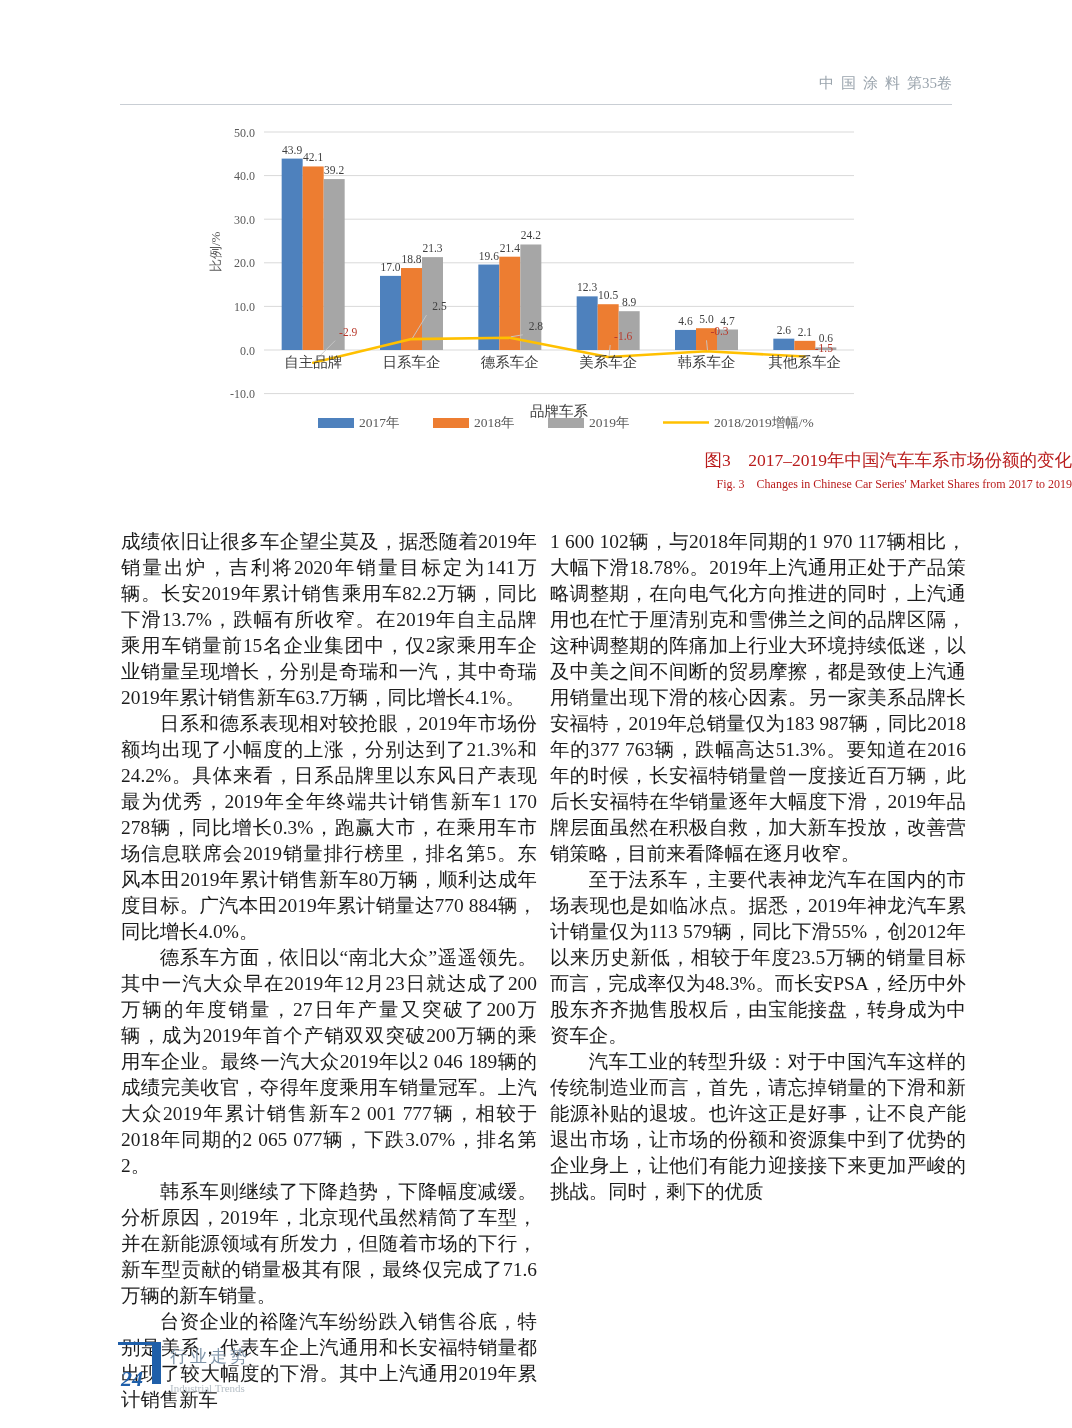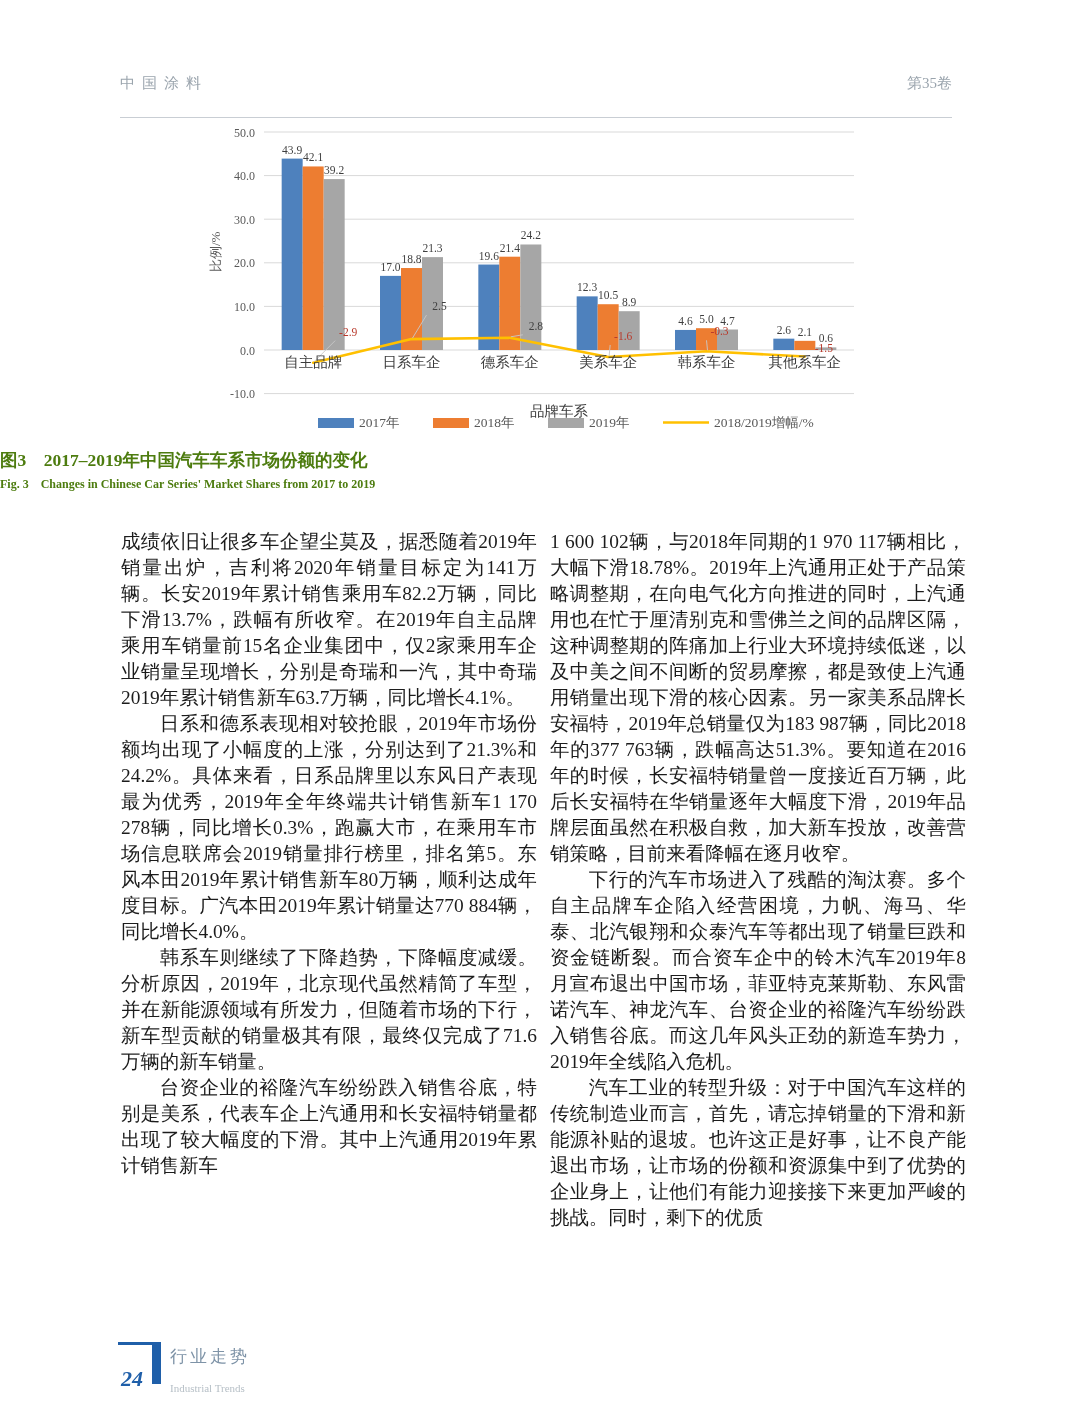--- a/index.html
+++ b/index.html
@@ -1,35 +1,35 @@
 <!DOCTYPE html>
 <html><head>
 <meta charset="utf-8">
 <style>
   html,body{margin:0;padding:0;background:#e9e9e9;}
   .page{position:relative;width:1072px;height:1428px;margin:0 auto;background:#ffffff;overflow:hidden;
         font-family:"Liberation Serif","DejaVu Serif",serif;}
 
   
-  .header{position:absolute;left:120px;right:120px;top:74px;display:flex;justify-content:space-between;
-          align-items:flex-end;border-bottom:1px solid #c9ced4;padding-bottom:24px;
+  .header{position:absolute;left:120px;right:120px;top:74px;display:flex;justify-content:flex-end;
+          align-items:flex-end;border-bottom:1px solid #c9ced4;padding-bottom:11px;
           color:#9aa4ad;font-size:15px;}
   .journal{letter-spacing:7px;}
 
   
   .chart-wrap{position:absolute;left:200px;top:122px;width:680px;height:322px;}
   .chart-wrap svg{width:100%;height:100%;overflow:visible;}
   .tick{font:12px "Liberation Serif",serif;fill:#595959;}
   .dlab{font:11.5px "Liberation Serif",serif;fill:#3f3f3f;}
   .cat{font:14.5px "Liberation Serif",serif;fill:#3c3c3c;}
   .axlab{font:13px "Liberation Serif",serif;fill:#595959;}
   .axlab2{font:14.5px "Liberation Serif",serif;fill:#3c3c3c;}
   .leg{font:13.5px "Liberation Serif",serif;fill:#595959;}
 
-  .cap{position:absolute;left:0;width:100%;text-align:left;font-weight:bold;color:#4d7c0f;}
+  .cap{position:absolute;left:0;width:100%;text-align:right;font-weight:normal;color:#b91c1c;}
   .cap-zh{top:448px;font-size:17.5px;}
   .cap-en{top:477px;font-size:12px;}
 
   
   .columns{position:absolute;left:121px;top:529px;width:846px;display:flex;gap:13px;}
   .col{width:416px;}
   .para{margin:0;text-align:justify;text-indent:2em;font-size:19.4px;line-height:26px;color:#1c1c1c;}
   .para.no-indent{text-indent:0;}
 
   
@@ -145,26 +145,27 @@
       </svg>
   </div>
 
   <div class="cap cap-zh">图3　2017–2019年中国汽车车系市场份额的变化</div>
   <div class="cap cap-en">Fig. 3  Changes in Chinese Car Series' Market Shares from 2017 to 2019</div>
 
   <div class="columns">
     <div class="col">
       <p class="para no-indent">成绩依旧让很多车企望尘莫及，据悉随着2019年销量出炉，吉利将2020年销量目标定为141万辆。长安2019年累计销售乘用车82.2万辆，同比下滑13.7%，跌幅有所收窄。在2019年自主品牌乘用车销量前15名企业集团中，仅2家乘用车企业销量呈现增长，分别是奇瑞和一汽，其中奇瑞2019年累计销售新车63.7万辆，同比增长4.1%。</p>
       <p class="para">日系和德系表现相对较抢眼，2019年市场份额均出现了小幅度的上涨，分别达到了21.3%和24.2%。具体来看，日系品牌里以东风日产表现最为优秀，2019年全年终端共计销售新车1 170 278辆，同比增长0.3%，跑赢大市，在乘用车市场信息联席会2019销量排行榜里，排名第5。东风本田2019年累计销售新车80万辆，顺利达成年度目标。广汽本田2019年累计销量达770 884辆，同比增长4.0%。</p>
+      <p class="para">德系车方面，依旧以“南北大众”遥遥领先。其中一汽大众早在2019年12月23日就达成了200万辆的年度销量，27日年产量又突破了200万辆，成为2019年首个产销双双突破200万辆的乘用车企业。最终一汽大众2019年以2 046 189辆的成绩完美收官，夺得年度乘用车销量冠军。上汽大众2019年累计销售新车2 001 777辆，相较于2018年同期的2 065 077辆，下跌3.07%，排名第2。</p>
       <p class="para">韩系车则继续了下降趋势，下降幅度减缓。分析原因，2019年，北京现代虽然精简了车型，并在新能源领域有所发力，但随着市场的下行，新车型贡献的销量极其有限，最终仅完成了71.6万辆的新车销量。</p>
       <p class="para">台资企业的裕隆汽车纷纷跌入销售谷底，特别是美系，代表车企上汽通用和长安福特销量都出现了较大幅度的下滑。其中上汽通用2019年累计销售新车</p>
     </div>
     <div class="col">
       <p class="para no-indent">1 600 102辆，与2018年同期的1 970 117辆相比，大幅下滑18.78%。2019年上汽通用正处于产品策略调整期，在向电气化方向推进的同时，上汽通用也在忙于厘清别克和雪佛兰之间的品牌区隔，这种调整期的阵痛加上行业大环境持续低迷，以及中美之间不间断的贸易摩擦，都是致使上汽通用销量出现下滑的核心因素。另一家美系品牌长安福特，2019年总销量仅为183 987辆，同比2018年的377 763辆，跌幅高达51.3%。要知道在2016年的时候，长安福特销量曾一度接近百万辆，此后长安福特在华销量逐年大幅度下滑，2019年品牌层面虽然在积极自救，加大新车投放，改善营销策略，目前来看降幅在逐月收窄。</p>
-      <p class="para">下行的汽车市场进入了残酷的淘汰赛。多个自主品牌车企陷入经营困境，力帆、海马、华泰、北汽银翔和众泰汽车等都出现了销量巨跌和资金链断裂。而合资车企中的铃木汽车2019年8月宣布退出中国市场，菲亚特克莱斯勒、东风雷诺汽车、神龙汽车、台资企业的裕隆汽车纷纷跌入销售谷底。而这几年风头正劲的新造车势力，2019年全线陷入危机。</p>
+      <p class="para">至于法系车，主要代表神龙汽车在国内的市场表现也是如临冰点。据悉，2019年神龙汽车累计销量仅为113 579辆，同比下滑55%，创2012年以来历史新低，相较于年度23.5万辆的销量目标而言，完成率仅为48.3%。而长安PSA，经历中外股东齐齐抛售股权后，由宝能接盘，转身成为中资车企。</p>
       <p class="para">汽车工业的转型升级：对于中国汽车这样的传统制造业而言，首先，请忘掉销量的下滑和新能源补贴的退坡。也许这正是好事，让不良产能退出市场，让市场的份额和资源集中到了优势的企业身上，让他们有能力迎接接下来更加严峻的挑战。同时，剩下的优质</p>
     </div>
   </div>
 
   <div class="footer">
     <div class="pn">24</div>
     <div class="pn-bar"></div>
     <div class="sec">
       <div class="sec-zh">行业走势</div>
       <div class="sec-en">Industrial Trends</div>

